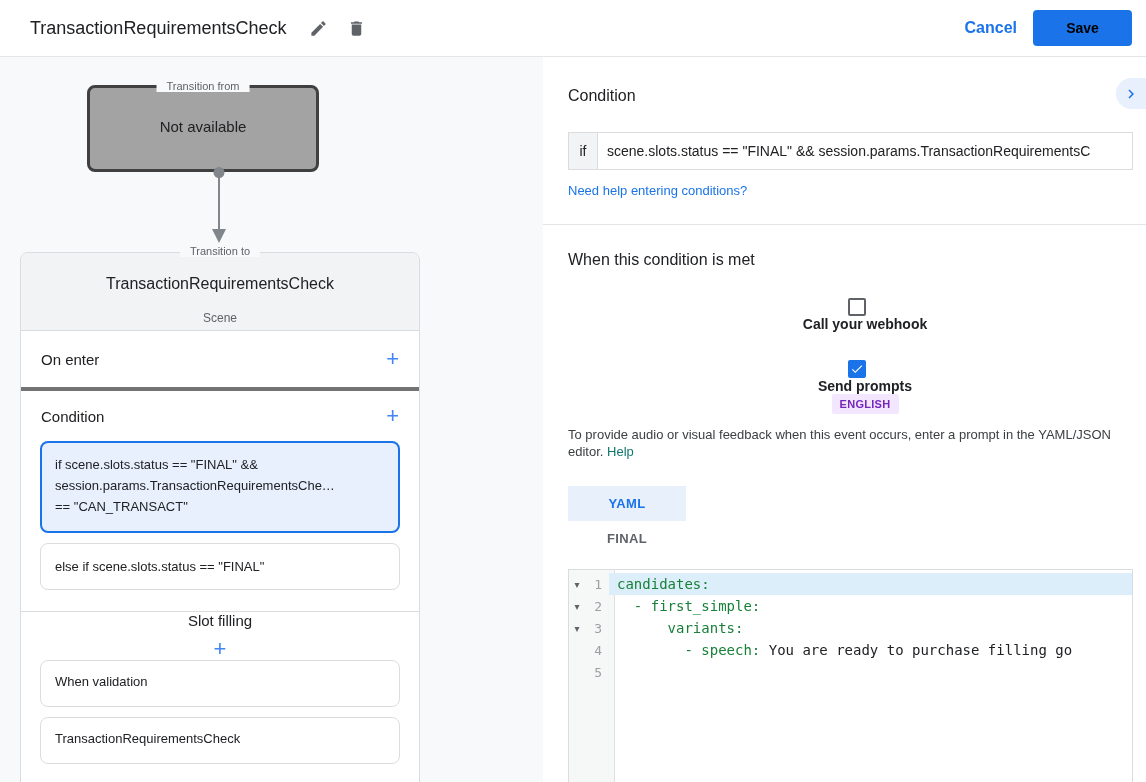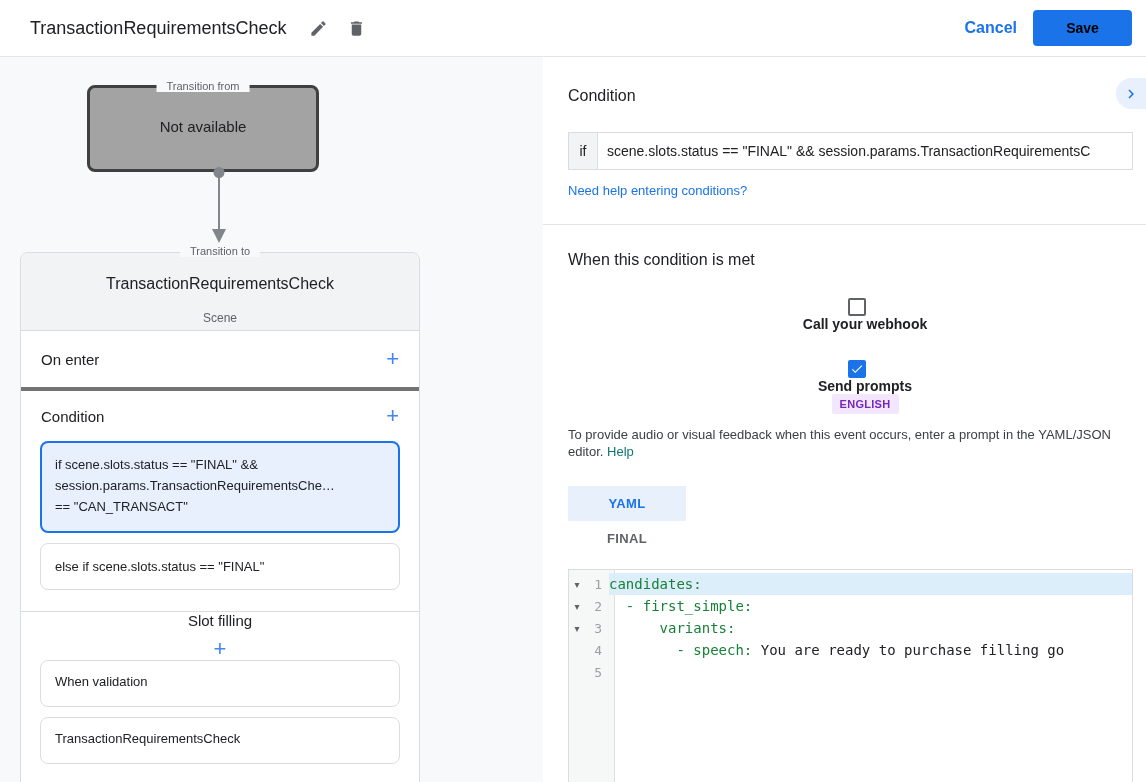--- a/index.html
+++ b/index.html
@@ -89,21 +89,21 @@
 
   .editor { position:relative; margin-top:13px; width:565px; height:304px;
     border:1px solid #dadce0; overflow:hidden; }
   .gutter-bg { position:absolute; left:0; top:0; bottom:0; width:46px; background:#f6f7f7;
     border-right:1px solid #e0e0e0; }
   .ed-lines { position:relative; padding-top:3px; }
   .ed-line { display:flex; height:22px; align-items:center; }
   .fold { width:16px; text-align:center; color:#5f6368; font-size:10px; cursor:pointer; }
   .num { width:24px; text-align:right; color:#9aa0a6; padding-right:7px;
     font-family:"DejaVu Sans Mono", monospace; font-size:13px; }
-  .codecell { flex:1; height:22px; line-height:22px; padding-left:0; white-space:pre;
+  .codecell { flex:1; height:22px; line-height:22px; padding-left:8px; white-space:pre;
     overflow:hidden; font-family:"DejaVu Sans Mono", monospace; font-size:14px; }
   .ed-line.active .codecell { background:#ddeefb; }
   .green { color:#188038; }
   .blk { color:#202124; }
 </style>
 </head>
 <body>
 
 <div class="topbar">
   <div class="topbar-title">TransactionRequirementsCheck</div>

